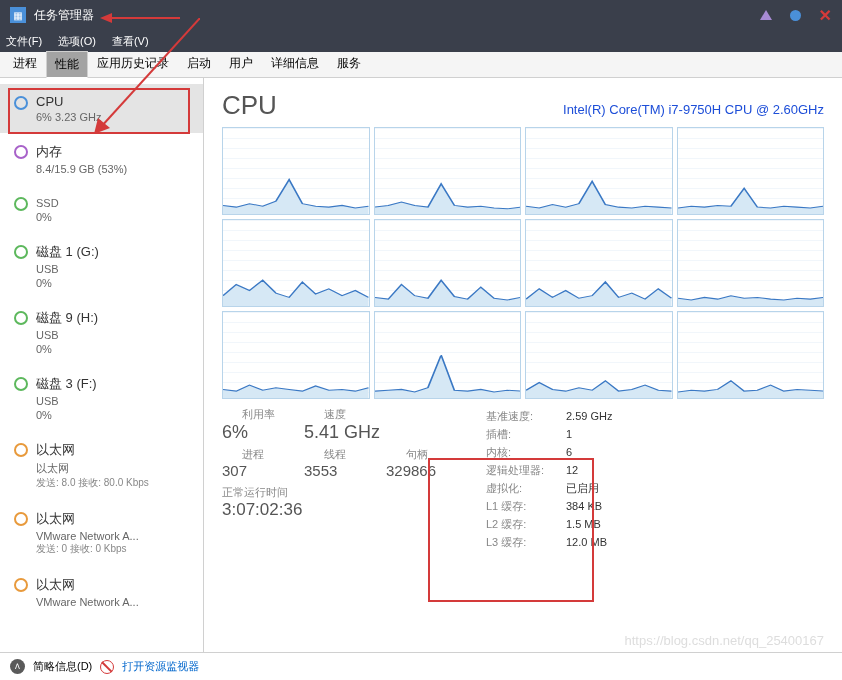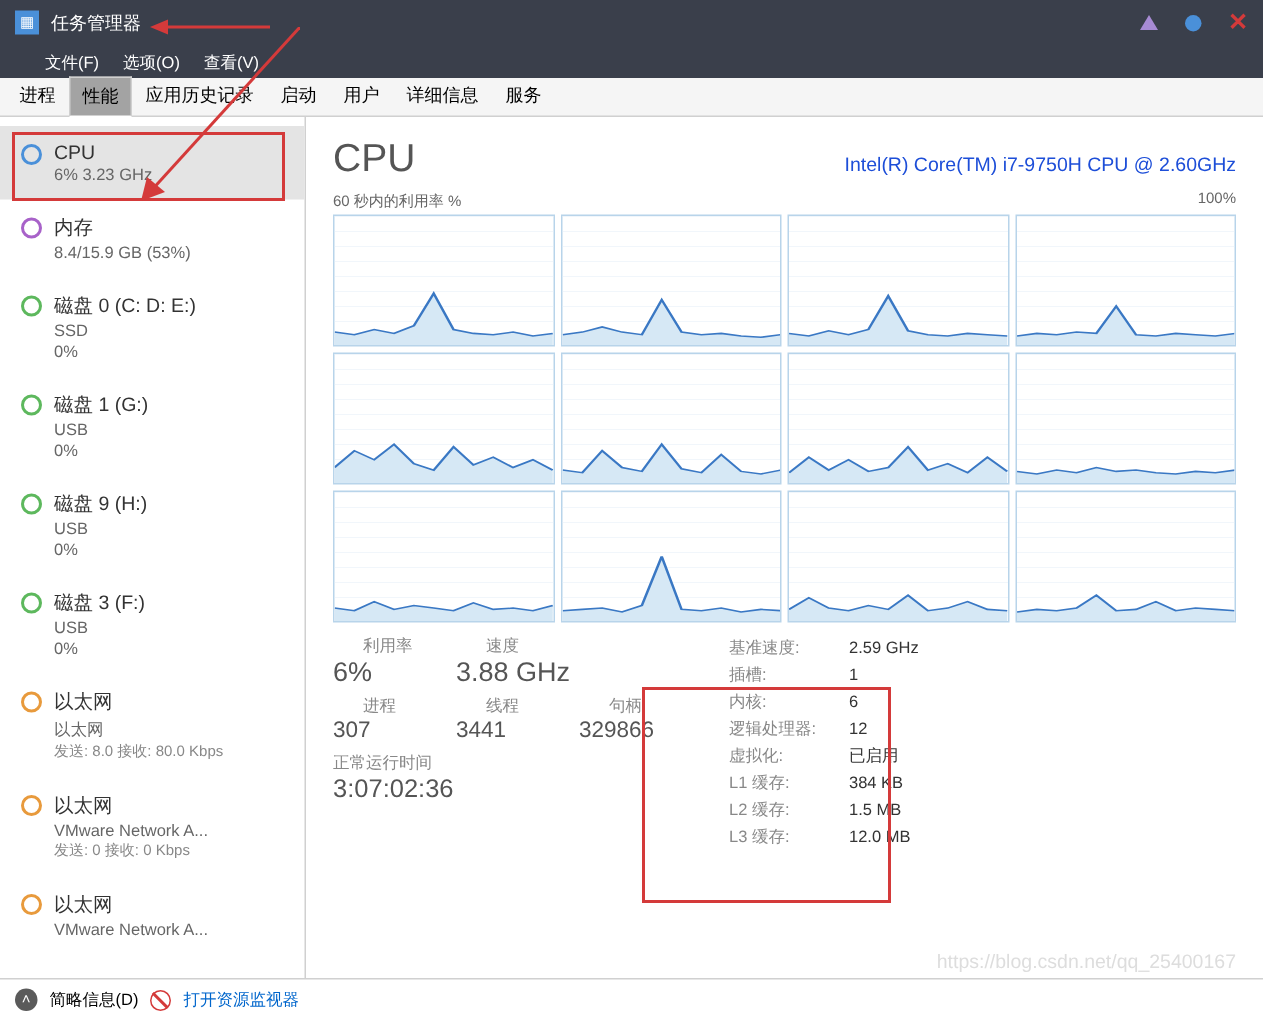--- a/index.html
+++ b/index.html
@@ -6,21 +6,21 @@
     body { width: 842px; height: 680px; overflow: hidden; background: #fff; position: relative; }
     
     .titlebar { height: 30px; background: #3a3f4b; display: flex; align-items: center; padding: 0 10px; color: #fff; position: relative; }
     .titlebar-icon { width: 16px; height: 16px; background: #4a90d9; margin-right: 8px; display: inline-flex; align-items: center; justify-content: center; font-size: 10px; }
     .titlebar-title { font-size: 12px; }
     .titlebar-controls { position: absolute; right: 10px; display: flex; gap: 18px; align-items: center; }
     .ctrl-tri { width: 0; height: 0; border-left: 6px solid transparent; border-right: 6px solid transparent; border-bottom: 10px solid #a78bd4; }
     .ctrl-circ { width: 11px; height: 11px; border-radius: 50%; background: #4a90d9; }
     .ctrl-x { font-size: 16px; color: #d43a3a; font-weight: bold; }
     
-    .menubar { height: 22px; background: #3a3f4b; display: flex; align-items: center; padding: 0 24px; color: #fff; gap: 4px; }
+    .menubar { height: 22px; background: #3a3f4b; display: flex; align-items: center; padding: 0 0; color: #fff; gap: 4px; }
     .menu-item { font-size: 11px; padding: 2px 6px; cursor: pointer; }
     
     .tabbar { height: 26px; border-bottom: 1px solid #d0d0d0; display: flex; align-items: flex-end; padding-left: 4px; background: #f5f5f5; }
     .tab { padding: 4px 8px; font-size: 12px; cursor: pointer; border: 1px solid transparent; }
     .tab.active { background: #a3a3a3; border: 1px solid #d0d0d0; border-bottom: 1px solid #fff; margin-bottom: -1px; }
     
     .main-area { display: flex; height: calc(100% - 30px - 22px - 26px - 28px); justify-content: center; }
     
     .sidebar { width: 204px; border-right: 1px solid #d0d0d0; overflow-y: auto; padding-top: 6px; }
     .sidebar-item { padding: 10px 8px 10px 14px; display: flex; gap: 8px; cursor: pointer; }
@@ -116,21 +116,20 @@
     <div class="sidebar-item">
       <div class="ring purple"></div>
       <div class="sidebar-item-content">
         <div class="sidebar-item-title">内存</div>
         <div class="sidebar-item-sub">8.4/15.9 GB (53%)</div>
       </div>
     </div>
     <div class="sidebar-item">
       <div class="ring green"></div>
       <div class="sidebar-item-content">
-        <div class="sidebar-item-title">磁盘 0 (C: D: E:)</div>
         <div class="sidebar-item-sub">SSD</div>
         <div class="sidebar-item-sub">0%</div>
       </div>
     </div>
     <div class="sidebar-item">
       <div class="ring green"></div>
       <div class="sidebar-item-content">
         <div class="sidebar-item-title">磁盘 1 (G:)</div>
         <div class="sidebar-item-sub">USB</div>
         <div class="sidebar-item-sub">0%</div>
@@ -175,24 +174,20 @@
         <div class="sidebar-item-sub">VMware Network A...</div>
       </div>
     </div>
   </div>
 
   <div class="content">
     <div class="cpu-header">
       <div class="cpu-title">CPU</div>
       <div class="cpu-model">Intel(R) Core(TM) i7-9750H CPU @ 2.60GHz</div>
     </div>
-    <div class="chart-header">
-      <span>60 秒内的利用率 %</span>
-      <span>100%</span>
-    </div>
     <div class="chart-grid" id="chart-grid">
         <div class="mini-chart">
           <svg viewBox="0 0 100 100" preserveAspectRatio="none">
             <polyline points="0,100 0,90 9.090909090909092,92 18.181818181818183,88 27.27272727272727,91 36.36363636363637,85 45.45454545454545,60 54.54545454545454,88 63.63636363636363,91 72.72727272727273,92 81.81818181818183,90 90.9090909090909,93 100,91 100,100" fill="#d6e8f5" stroke="none"></polyline>
             <polyline points="0,90 9.090909090909092,92 18.181818181818183,88 27.27272727272727,91 36.36363636363637,85 45.45454545454545,60 54.54545454545454,88 63.63636363636363,91 72.72727272727273,92 81.81818181818183,90 90.9090909090909,93 100,91" fill="none" stroke="#3a78c4" stroke-width="1.2"></polyline>
           </svg>
         </div>
         <div class="mini-chart">
           <svg viewBox="0 0 100 100" preserveAspectRatio="none">
             <polyline points="0,100 0,92 9.090909090909092,90 18.181818181818183,86 27.27272727272727,90 36.36363636363637,92 45.45454545454545,65 54.54545454545454,90 63.63636363636363,92 72.72727272727273,91 81.81818181818183,93 90.9090909090909,94 100,92 100,100" fill="#d6e8f5" stroke="none"></polyline>
@@ -263,31 +258,31 @@
 
     <div class="stats-area">
       <div class="stats-left">
         <div class="stat-row">
           <div class="stat-block">
             <div class="stat-label">利用率</div>
             <div class="stat-value big">6%</div>
           </div>
           <div class="stat-block">
             <div class="stat-label">速度</div>
-            <div class="stat-value big">3.88 GHz</div>
+            <div class="stat-value big">5.41 GHz</div>
           </div>
         </div>
         <div class="stat-row">
           <div class="stat-block">
             <div class="stat-label">进程</div>
             <div class="stat-value">307</div>
           </div>
           <div class="stat-block">
             <div class="stat-label">线程</div>
-            <div class="stat-value">3441</div>
+            <div class="stat-value">3553</div>
           </div>
           <div class="stat-block">
             <div class="stat-label">句柄</div>
             <div class="stat-value">329866</div>
           </div>
         </div>
         <div class="uptime-label">正常运行时间</div>
         <div class="uptime-value">3:07:02:36</div>
       </div>
       <div class="spec-table">

